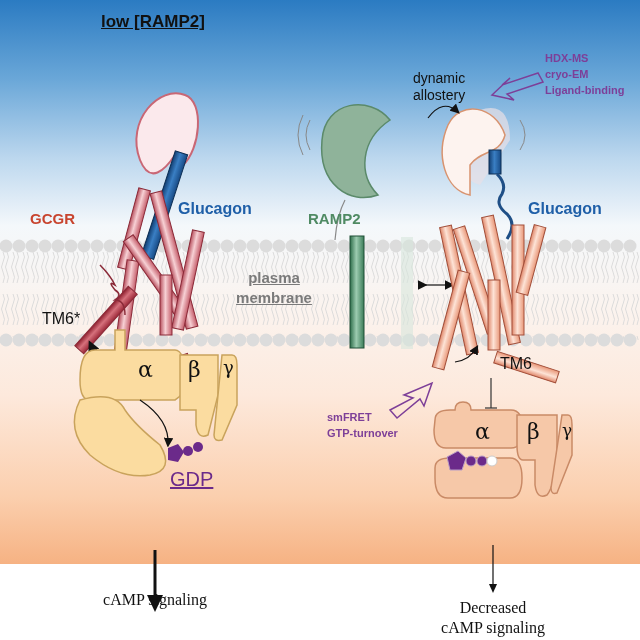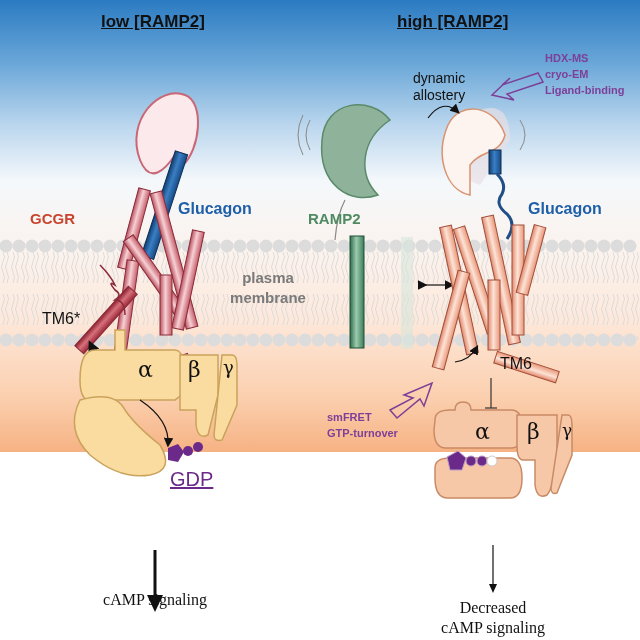--- a/index.html
+++ b/index.html
@@ -1,17 +1,17 @@
 <!DOCTYPE html>
 <html><head>
 <meta charset="utf-8">
 <style>
   html,body{margin:0;padding:0;}
   body{width:640px;height:640px;overflow:hidden;font-family:"Liberation Sans",sans-serif;}
-  #stage{position:relative;width:640px;height:452px;
+  #stage{position:relative;width:640px;height:564px;
     background:linear-gradient(to bottom,#2b7bc2 0%,#6aa7d8 14%,#bcd7ee 28%,#f4f8fb 40%,#fbf3ee 55%,#fde9dc 70%,#fbcfae 88%,#f6b283 100%);}
   svg{position:absolute;left:0;top:0;}
   .lbl{position:absolute;white-space:nowrap;}
   .title{font-weight:bold;font-size:17px;color:#111;text-decoration:underline;}
   .blue{color:#1f5fa8;font-weight:bold;font-size:16px;margin-top:28px;}
   .red{color:#c8442e;font-weight:bold;font-size:15px;}
   .green{color:#4f8a63;font-weight:bold;font-size:15px;}
   .grey{color:#7a7a7a;font-weight:bold;font-size:15px;text-align:center;line-height:20px;}
   .black{color:#111;font-size:14px;}
   .purple{color:#7d3f98;font-weight:bold;font-size:11px;line-height:16px;}
@@ -256,29 +256,28 @@
   <path d="M390 410 L 413 398 L 404 395 L 432 383 L 424 406 L 420 399 L 397 418 z" fill="none" stroke="#7d3f98" stroke-width="1.5"></path>
   <path d="M428 118 q15 -20 30 -6" stroke="#111" stroke-width="1.2" fill="none" marker-end="url(#ah)"></path>
 
   <g>
     <line x1="493" y1="545" x2="493" y2="590" stroke="#111" stroke-width="1.2"></line>
     <polygon points="489,584 497,584 493,593" fill="#111"></polygon>
   </g>
 </svg>
 
 <div class="lbl title" style="left:101px;top:12px;">low [RAMP2]</div>
-<div class="lbl title" style="left:397px;top:12px;">high [RAMP2]</div>
 
 <div class="lbl blue" style="left:178px;top:172px;">Glucagon</div>
 <div class="lbl blue" style="left:528px;top:172px;">Glucagon</div>
 
 <div class="lbl red" style="left:30px;top:210px;">GCGR</div>
 <div class="lbl green" style="left:308px;top:210px;">RAMP2</div>
 
-<div class="lbl grey" style="left:228px;top:268px;width:80px;">
+<div class="lbl grey" style="left:234px;top:268px;width:80px;text-decoration:underline;">
   <div>plasma</div>
   <div>membrane</div>
 </div>
 
 <div class="lbl black" style="left:42px;top:310px;font-size:16px;">TM6*</div>
 <div class="lbl black" style="left:480px;top:355px;font-size:16px;margin-left:20px;">TM6</div>
 
 <div class="lbl black" style="left:413px;top:70px;text-align:center;line-height:17px;">
   <div>dynamic</div>
   <div>allostery</div>

